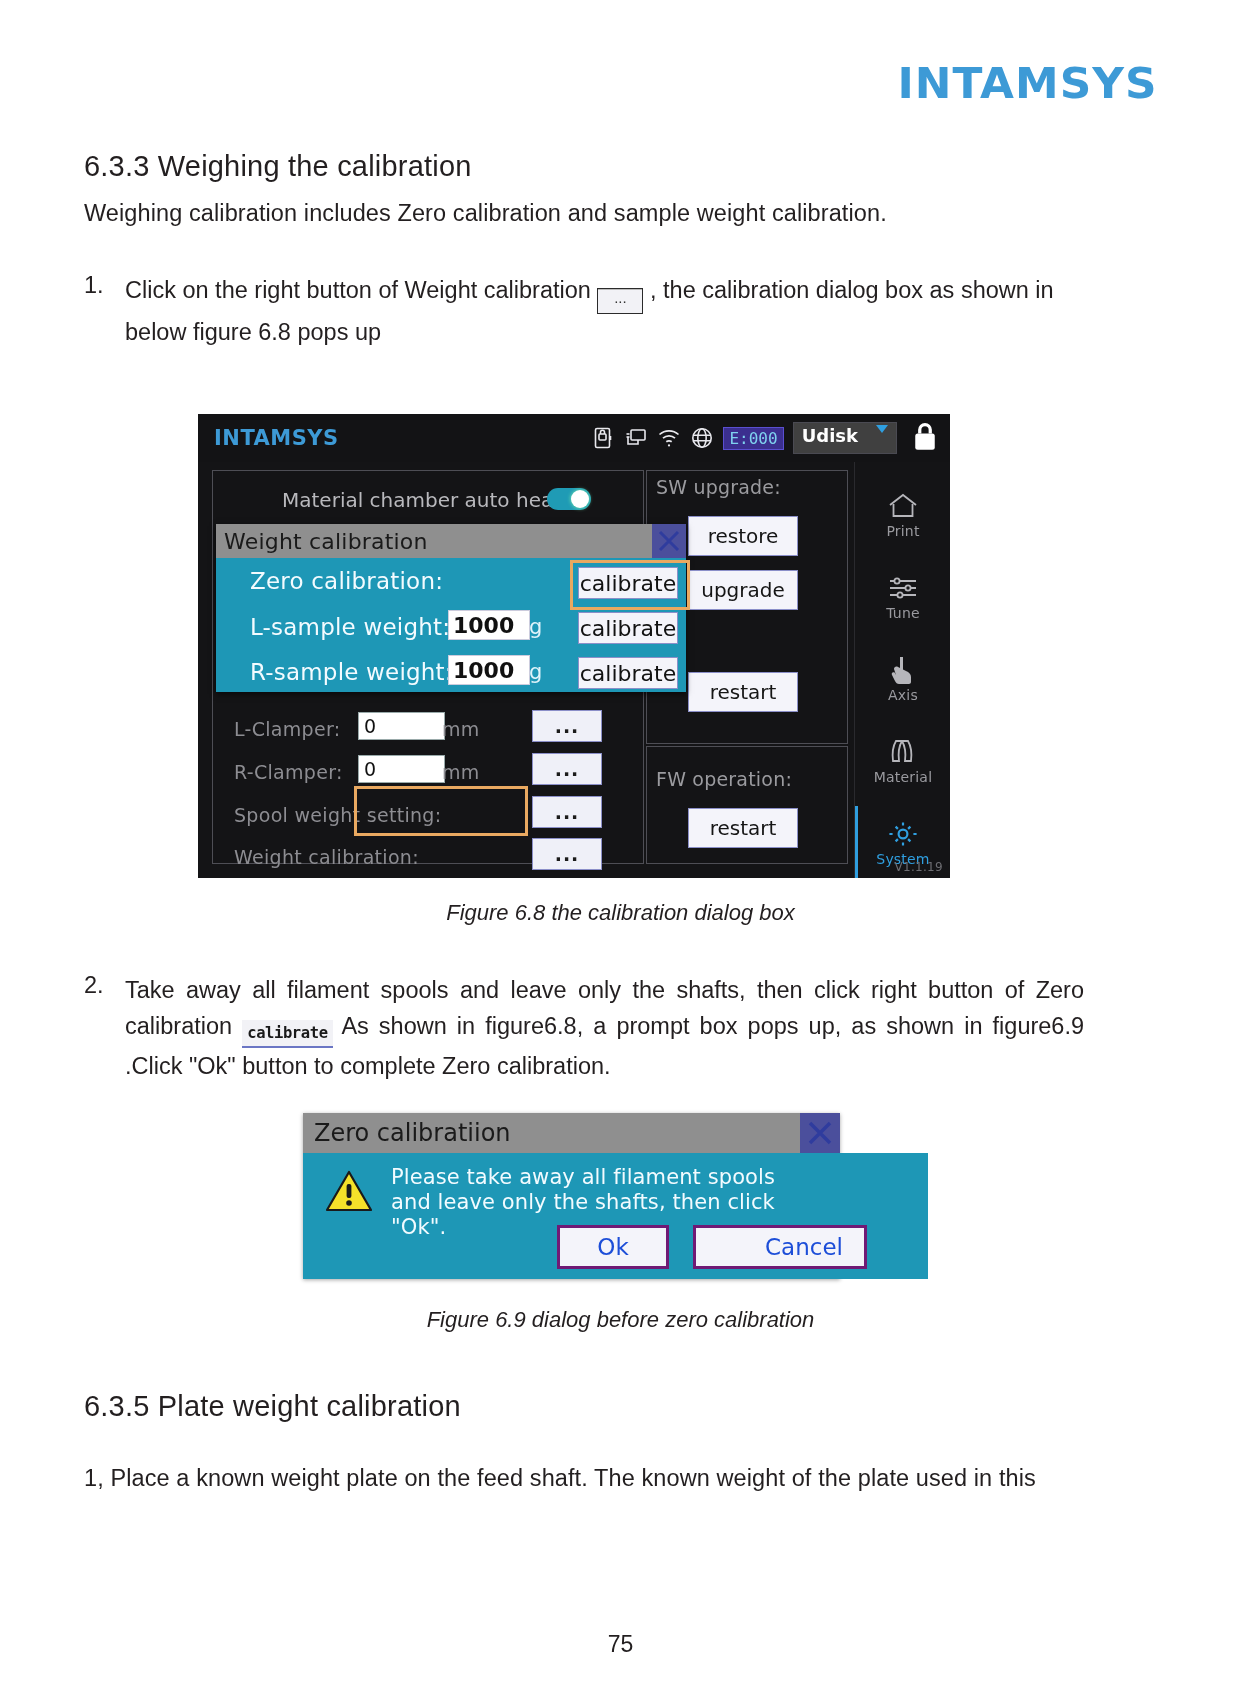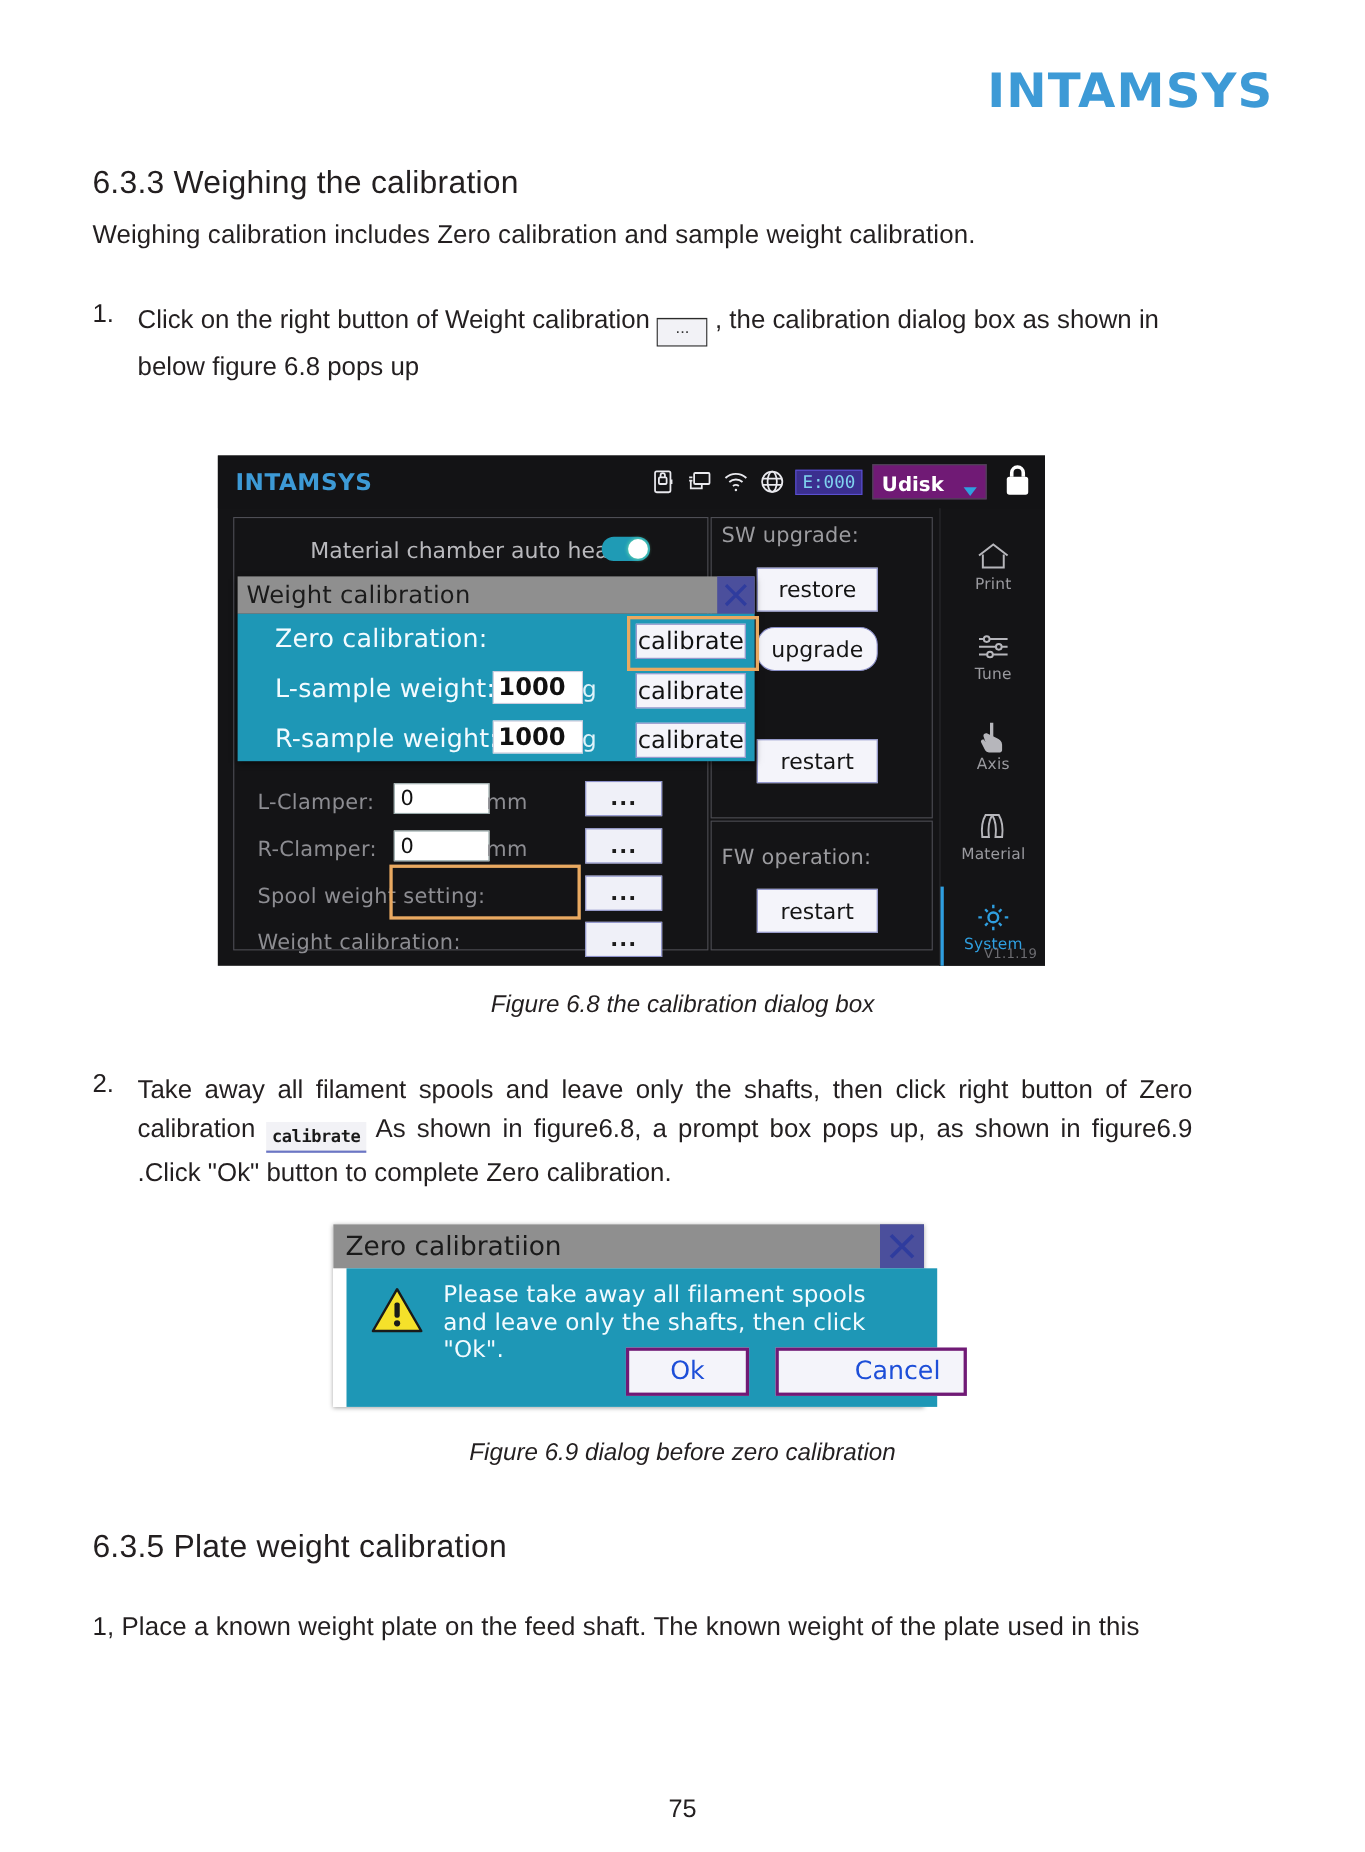--- a/index.html
+++ b/index.html
@@ -77,22 +77,22 @@
     position:absolute;right:10px;top:8px;
     display:flex;align-items:center;gap:9px;height:32px;
   }
   .sicon{width:24px;height:24px;display:block;}
   .ebadge{
     background:#3b2f8f;color:#7fd3ef;border:1px solid #5a4fd0;
     font-family:"DejaVu Sans Mono", monospace;
     font-size:16px;padding:1px 5px;letter-spacing:0px;
   }
   .udisk{
-    background:#701a75;border:1px solid #4a4a52;
-    display:flex;align-items:flex-end;gap:18px;
+    background:#404040;border:1px solid #4a4a52;
+    display:flex;align-items:flex-start;gap:18px;
     padding:2px 8px;height:26px;
   }
   .udisk .ulabel{color:#ffffff;font-size:18px;font-weight:600;}
   .caret{width:0;height:0;border-left:6px solid transparent;border-right:6px solid transparent;border-top:8px solid #2f9fe0;}
   .lockwrap{margin-left:4px;}
 
   
   .pane-left{
     position:absolute;left:14px;top:56px;width:430px;height:392px;
     border:1.5px solid #4e4e55;background:#141416;
@@ -198,21 +198,21 @@
   .d69-title{
     position:absolute;left:0;top:0;width:537px;height:40px;background:#8f8f8f;
     display:flex;align-items:center;
   }
   .d69-title .t{color:#1a1a1a;font-size:24px;margin-left:11px;}
   .d69-close{
     position:absolute;right:0;top:0;width:40px;height:40px;background:#4b4f9c;
     display:flex;align-items:center;justify-content:center;
   }
   .d69-body{
-    position:absolute;left:12px;top:40px;width:537px;height:126px;background:#1e97b6;
+    position:absolute;left:0;top:40px;width:625px;height:126px;background:#1e97b6;
   }
   .warn{
     position:absolute;left:22px;top:16px;width:48px;height:44px;
   }
   .d69-msg{
     position:absolute;left:88px;top:12px;width:420px;
     color:#f2fbff;font-size:21px;line-height:1.18;letter-spacing:.1px;
   }
   .d69-btn{
     position:absolute;background:#f4f4fa;border:3px solid #701a75;
@@ -324,21 +324,21 @@
     <div class="row-label" style="left:36px;top:390px;">Spool weight setting:</div>
     <div class="orange-hl" style="left:156px;top:372px;width:168px;height:44px;"></div>
     <div class="dots-btn" style="left:334px;top:382px;width:68px;height:30px;">...</div>
 
     <div class="row-label" style="left:36px;top:432px;">Weight calibration:</div>
     <div class="dots-btn" style="left:334px;top:424px;width:68px;height:30px;">...</div>
 
     <div class="pane-right-top"></div>
     <div class="pane-title" style="left:458px;top:62px;">SW upgrade:</div>
     <div class="pane-btn" style="left:490px;top:102px;width:108px;height:38px;">restore</div>
-    <div class="pane-btn" style="left:490px;top:156px;width:108px;height:38px;border-radius:16px;">upgrade</div>
+    <div class="pane-btn" style="left:490px;top:156px;width:108px;height:38px;">upgrade</div>
     <div class="pane-btn" style="left:490px;top:258px;width:108px;height:38px;">restart</div>
 
     <div class="pane-right-bot"></div>
     <div class="pane-title" style="left:458px;top:354px;">FW operation:</div>
     <div class="pane-btn" style="left:490px;top:394px;width:108px;height:38px;">restart</div>
 
     <div class="modal68">
       <div class="mtitlebar">
         <span class="mtitle">Weight calibration</span>
         <span class="mclose">

